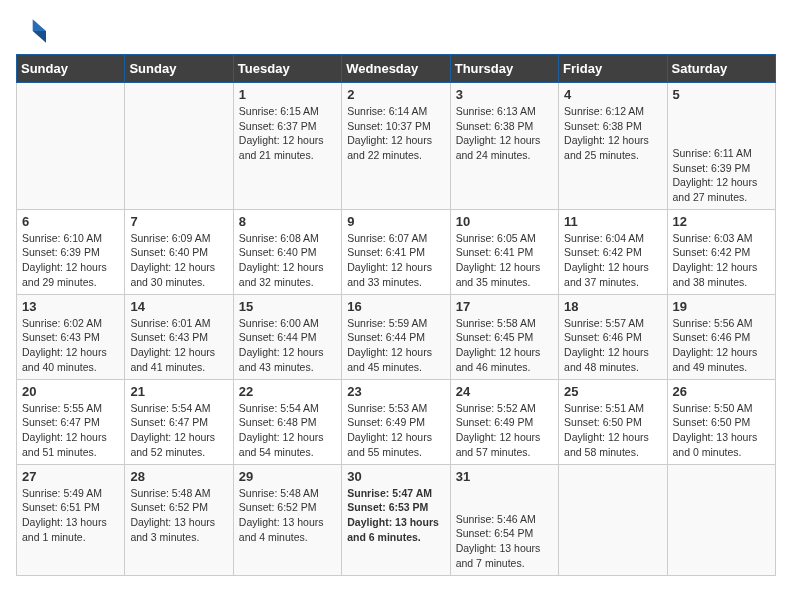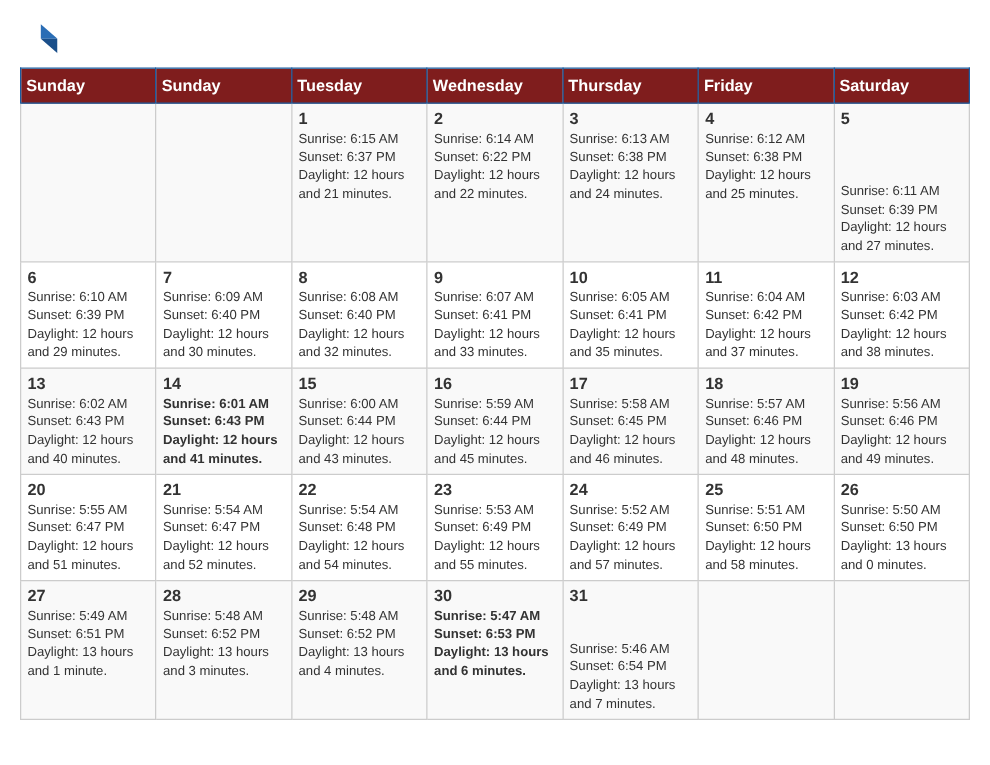--- a/index.html
+++ b/index.html
@@ -43,21 +43,21 @@
     .location-title {
       font-size: 15px;
       color: #555;
     }
     .calendar {
       width: 100%;
       border-collapse: collapse;
       font-size: 11px;
     }
     .calendar thead th {
-      background-color: #7f1d1d;
+      background-color: #404040;
       color: #fff;
       padding: 6px 4px;
       text-align: left;
       font-size: 13px;
       font-weight: bold;
       border: 1px solid #1a5da0;
     }
     .calendar tbody td {
       border: 1px solid #ccc;
       padding: 4px 5px;
@@ -126,21 +126,21 @@
         <td class="empty-cell"></td>
         <td>
           <span class="day-num">1</span>
           <div class="day-info" style="white-space: pre-line;">Sunrise: 6:15 AM
 Sunset: 6:37 PM
 Daylight: 12 hours and 21 minutes.</div>
         </td>
         <td>
           <span class="day-num">2</span>
           <div class="day-info" style="white-space: pre-line;">Sunrise: 6:14 AM
-Sunset: 6:22 PM
+Sunset: 10:37 PM
 Daylight: 12 hours and 22 minutes.</div>
         </td>
         <td>
           <span class="day-num">3</span>
           <div class="day-info" style="white-space: pre-line;">Sunrise: 6:13 AM
 Sunset: 6:38 PM
 Daylight: 12 hours and 24 minutes.</div>
         </td>
         <td>
           <span class="day-num">4</span>
@@ -201,21 +201,21 @@
       </tr>
       <tr>
         <td>
           <span class="day-num">13</span>
           <div class="day-info" style="white-space: pre-line;">Sunrise: 6:02 AM
 Sunset: 6:43 PM
 Daylight: 12 hours and 40 minutes.</div>
         </td>
         <td>
           <span class="day-num">14</span>
-          <div class="day-info" style="white-space: pre-line; font-weight: bold;">Sunrise: 6:01 AM
+          <div class="day-info" style="white-space: pre-line;">Sunrise: 6:01 AM
 Sunset: 6:43 PM
 Daylight: 12 hours and 41 minutes.</div>
         </td>
         <td>
           <span class="day-num">15</span>
           <div class="day-info" style="white-space: pre-line;">Sunrise: 6:00 AM
 Sunset: 6:44 PM
 Daylight: 12 hours and 43 minutes.</div>
         </td>
         <td>

